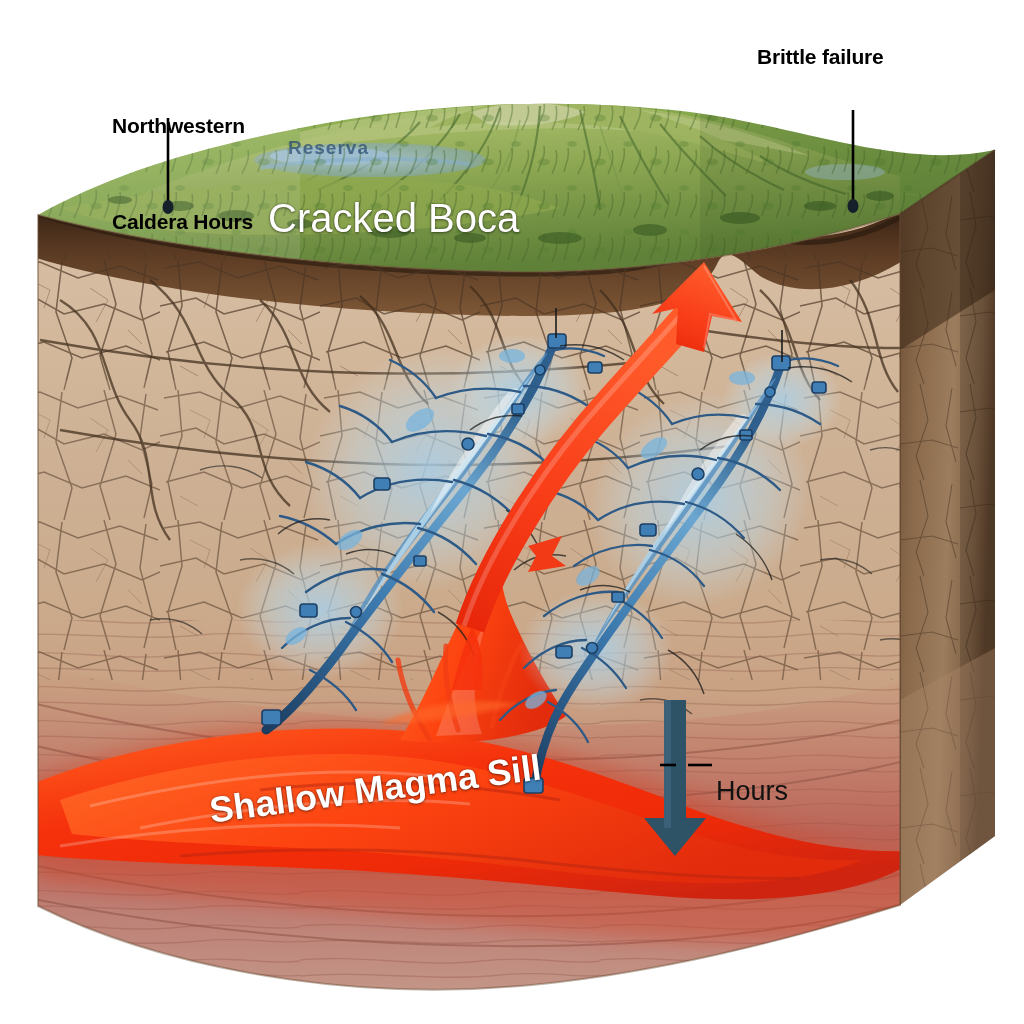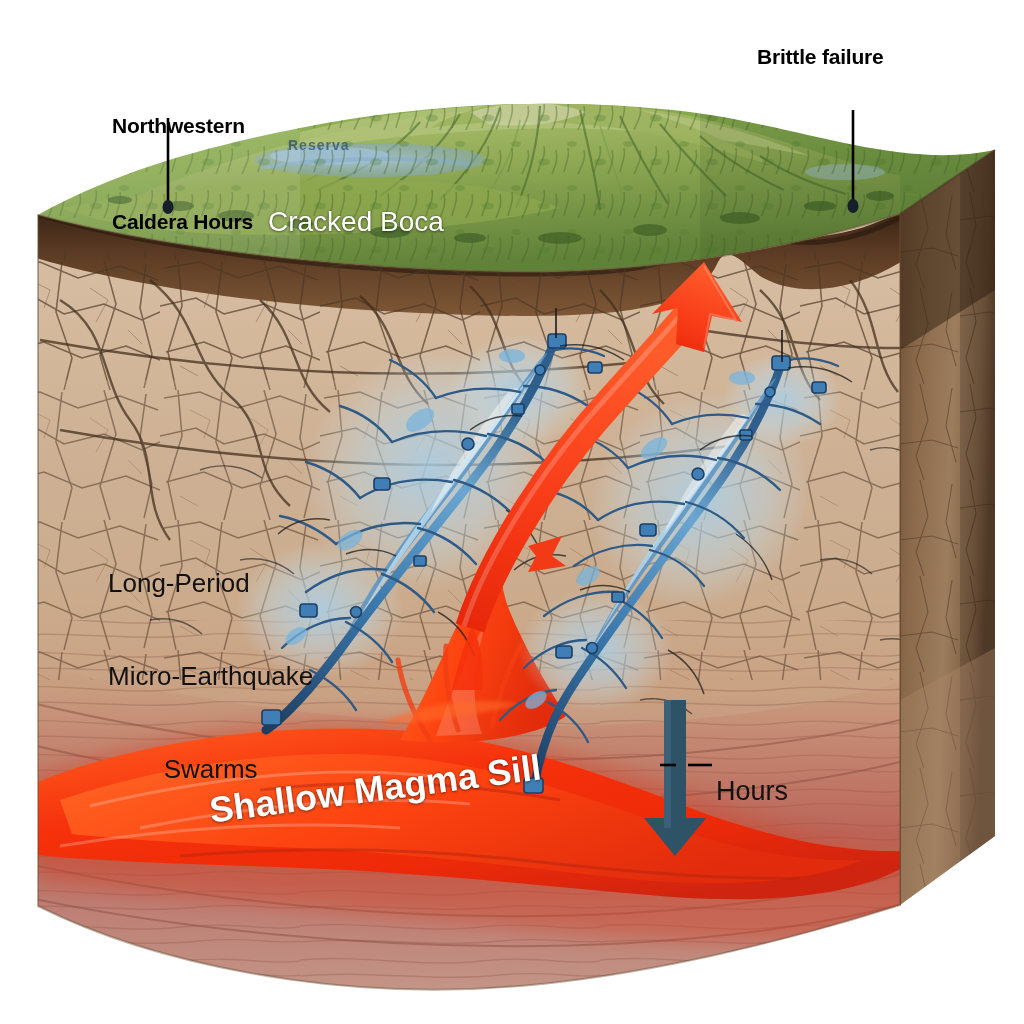--- a/index.html
+++ b/index.html
@@ -15,28 +15,28 @@
     font-weight:bold;font-size:21px;line-height:32px;color:#000000;
     letter-spacing:-0.2px;
   }
   .lbl-plain{
     font-weight:normal;font-size:26px;line-height:31px;color:#111111;
   }
   .lbl-white{
     font-weight:normal;color:#ffffff;
     text-shadow:0 1px 3px rgba(0,0,0,.45),0 0 2px rgba(0,0,0,.35);
   }
-  #label-cracked-boca{font-size:28px;left:268px;top:206px;}
+  #label-cracked-boca{font-size:40px;left:268px;top:196px;}
   #label-magma-sill{font-size:36px;font-weight:bold;left:207px;top:790px;
     transform:rotate(-7.5deg);transform-origin:left top;}
   #label-northwestern{left:112px;top:46px;}
   #label-brittle{left:757px;top:41px;}
   #label-swarms{left:108px;top:506px;}
   #label-hours{left:716px;top:748px;font-size:27px;margin-top:28px;}
-  #label-reserva{position:absolute;left:288px;top:137px;font-size:14px;
+  #label-reserva{position:absolute;left:288px;top:137px;font-size:19px;
     font-weight:bold;color:#2d4f72;opacity:.75;letter-spacing:1px;
     filter:blur(.4px);}
 </style>
 </head>
 <body>
 
 <div id="stage">
 
   <svg class="layer" viewBox="0 0 1024 1024">
     <defs>
@@ -532,25 +532,20 @@
 
   <div class="lbl lbl-bold" id="label-northwestern">
     <div>Northwestern</div>
     <div>Caldera Hours</div>
   </div>
 
   <div class="lbl lbl-bold" id="label-brittle">Brittle failure</div>
 
   <div class="lbl lbl-white" id="label-cracked-boca">Cracked Boca</div>
 
-  <div class="lbl lbl-plain" id="label-swarms">
-    <div>Long-Period</div>
-    <div>Micro-Earthquake</div>
-    <div style="text-align:center">Swarms</div>
-  </div>
 
   <div class="lbl lbl-plain" id="label-hours">Hours</div>
 
   <div class="lbl lbl-white" id="label-magma-sill">Shallow Magma Sill</div>
 
   <div id="label-reserva">Reserva</div>
 
 </div>
 
 </body></html>

